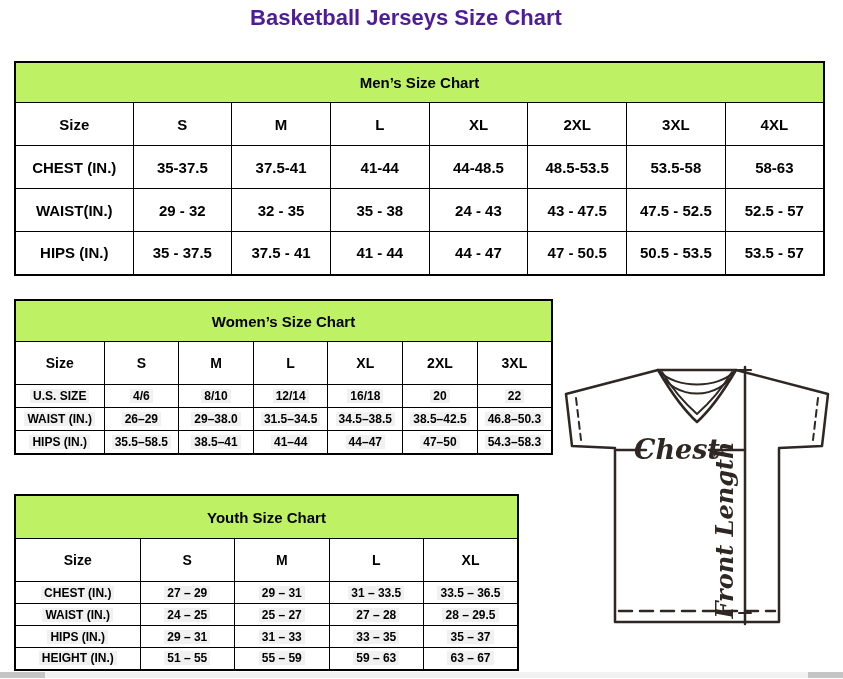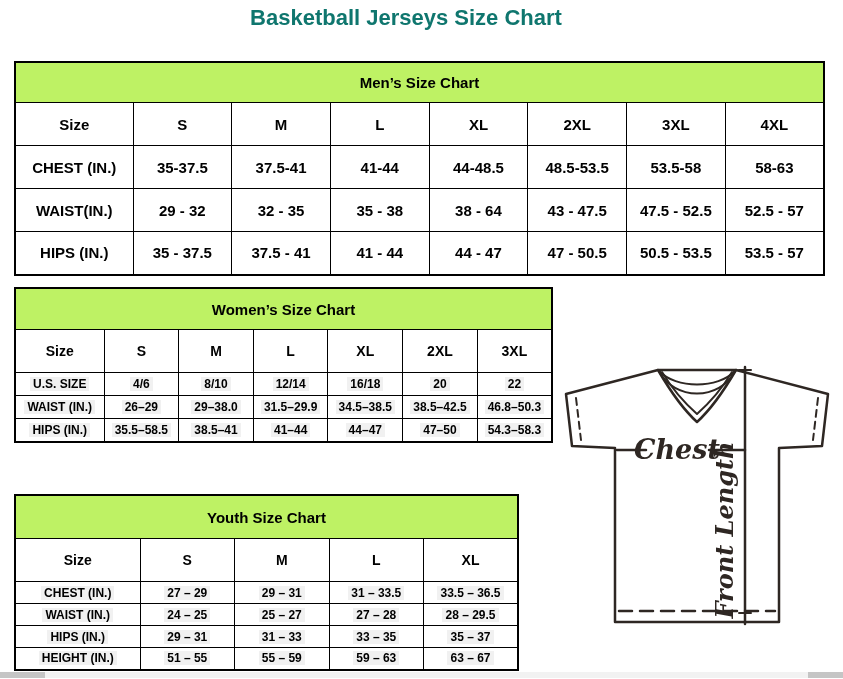--- a/index.html
+++ b/index.html
@@ -2,39 +2,39 @@
 <html><head>
 <meta charset="utf-8">
 <style>
   html,body { margin:0; padding:0; }
   body {
     width:843px; height:679px; position:relative; overflow:hidden;
     background:#ffffff; font-family:"Liberation Sans", sans-serif;
   }
   .page-title {
     position:absolute; left:0; top:5px; width:812px; text-align:center;
-    font-size:22px; font-weight:bold; color:#0f766e;
+    font-size:22px; font-weight:bold; color:#4c1d95;
   }
   table.size-table {
     position:absolute; border-collapse:collapse; table-layout:fixed;
     border:2px solid #000; background:#fff;
   }
   table.size-table th, table.size-table td {
     border:1px solid #000; padding:0; text-align:center; vertical-align:middle;
     font-weight:bold; color:#000; overflow:hidden; white-space:nowrap;
   }
   tr.band th { background:#bef264; font-size:15px; }
 
   #men  { left:14px; top:61px;  width:811px; }
   #men  tr.band th { height:39px; }
   #men  tr.cols th { height:42px; font-size:15px; }
   #men  tbody tr   { height:43px; }
   #men  tbody th, #men td { font-size:15px; }
 
-  #women { left:14px; top:287px; width:539px; }
+  #women { left:14px; top:299px; width:539px; }
   #women tr.band th { height:40px; }
   #women tr.cols th { height:42px; font-size:14px; }
   #women tbody tr   { height:23px; }
   #women tbody th, #women td { font-size:12px; }
 
   #youth { left:14px; top:494px; width:505px; }
   #youth tr.band th { height:42px; }
   #youth tr.cols th { height:42px; font-size:14px; }
   #youth tbody tr   { height:22px; }
   #youth tbody th, #youth td { font-size:12px; }
@@ -82,21 +82,21 @@
       <td>44-48.5</td>
       <td>48.5-53.5</td>
       <td>53.5-58</td>
       <td>58-63</td>
     </tr>
     <tr>
       <th>WAIST(IN.)</th>
       <td>29 - 32</td>
       <td>32 - 35</td>
       <td>35 - 38</td>
-      <td>38 - 64</td>
+      <td>24 - 43</td>
       <td>43 - 47.5</td>
       <td>47.5 - 52.5</td>
       <td>52.5 - 57</td>
     </tr>
     <tr>
       <th>HIPS (IN.)</th>
       <td>35 - 37.5</td>
       <td>37.5 - 41</td>
       <td>41 - 44</td>
       <td>44 - 47</td>
@@ -133,21 +133,21 @@
       <td><span class="hl">8/10</span></td>
       <td><span class="hl">12/14</span></td>
       <td><span class="hl">16/18</span></td>
       <td><span class="hl">20</span></td>
       <td><span class="hl">22</span></td>
     </tr>
     <tr>
       <th><span class="hl">WAIST (IN.)</span></th>
       <td><span class="hl">26–29</span></td>
       <td><span class="hl">29–38.0</span></td>
-      <td><span class="hl">31.5–29.9</span></td>
+      <td><span class="hl">31.5–34.5</span></td>
       <td><span class="hl">34.5–38.5</span></td>
       <td><span class="hl">38.5–42.5</span></td>
       <td><span class="hl">46.8–50.3</span></td>
     </tr>
     <tr>
       <th><span class="hl">HIPS (IN.)</span></th>
       <td><span class="hl">35.5–58.5</span></td>
       <td><span class="hl">38.5–41</span></td>
       <td><span class="hl">41–44</span></td>
       <td><span class="hl">44–47</span></td>

